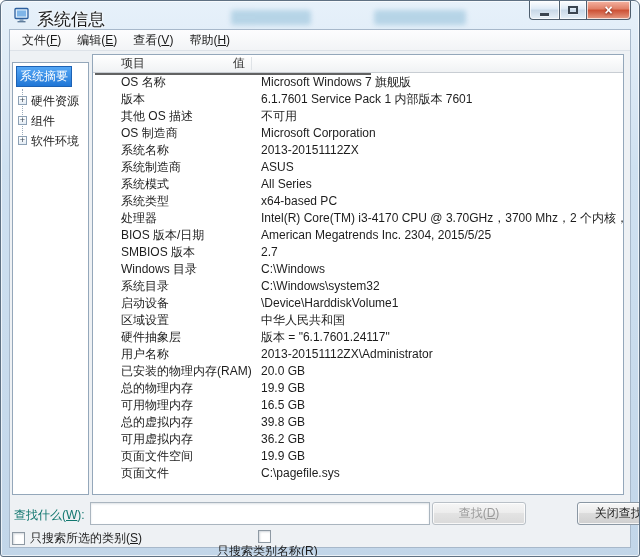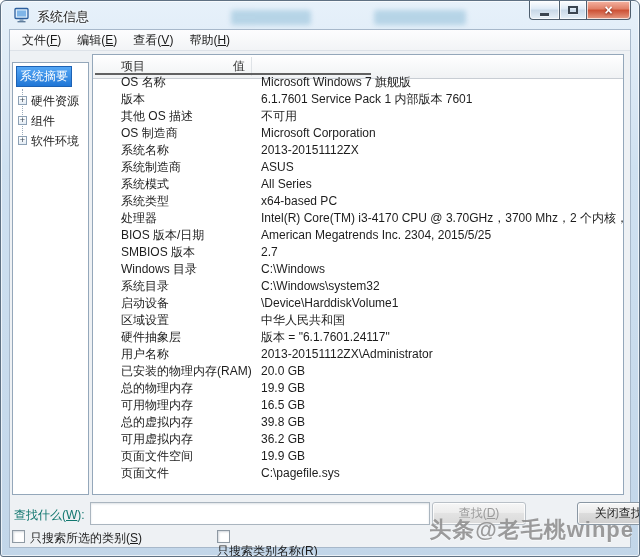--- a/index.html
+++ b/index.html
@@ -12,21 +12,21 @@
     border:1px solid #5f7183;
     border-radius:6px 6px 3px 3px;
     box-shadow:inset 0 0 0 1px rgba(255,255,255,.65);
     overflow:hidden;
   }
 
   
   .titlebar { position:absolute; left:0; top:0; right:0; height:28px; }
   .title-icon { position:absolute; left:13px; top:6px; width:16px; height:16px; }
   .title-text {
-    position:absolute; left:36px; top:7px; font-size:13px; color:#1b1b1b;
+    position:absolute; left:36px; top:7px; font-size:17px; color:#1b1b1b;
     text-shadow:0 0 3px #fff, 0 0 3px #fff;
   }
   .blur-patch {
     position:absolute; top:9px; height:15px; border-radius:3px;
     background:#9ec6dd; opacity:.65; filter:blur(2.5px);
   }
   .blur-1 { left:230px; width:80px; }
   .blur-2 { left:373px; width:92px; }
 
   .winbtns { position:absolute; top:0; right:8px; display:flex; }
@@ -76,21 +76,21 @@
   .tree-vline { position:absolute; left:9px; top:-2px; height:46px; border-left:1px dotted #9aabbc; }
   .tree-item { position:relative; height:20px; line-height:20px; padding-left:18px; font-size:12px; color:#1e1e1e; white-space:nowrap; }
   .expander {
     position:absolute; left:5px; top:5px; width:9px; height:9px;
     border:1px solid #8ca0b4; background:linear-gradient(#fff,#e4ecf4);
     font-size:9px; line-height:7px; text-align:center; color:#3c4a58;
   }
 
   
   .thead {
-    position:relative; height:24px; display:flex; align-items:center;
+    position:relative; height:18px; display:flex; align-items:center;
     background:linear-gradient(#ffffff, #f0f2f4);
     border-bottom:1px solid #c8cdd3;
     font-size:12px; color:#333;
   }
   .hc1 { width:140px; padding-left:28px; }
   .hc2 { flex:1; }
   .head-divider { position:absolute; left:158px; top:2px; bottom:2px; width:1px; background:#dfe3e7; }
   .header-accent { position:absolute; left:2px; top:18px; width:276px; height:2px; background:#474747; opacity:.85; }
 
   .rows { position:absolute; left:0; right:0; top:19px; bottom:0; }
@@ -112,21 +112,21 @@
     background:linear-gradient(#f7f7f7, #ebebeb 45%, #dcdcdc 50%, #cfcfcf);
     box-shadow:inset 0 0 0 1px rgba(255,255,255,.8);
     display:flex; align-items:center; justify-content:center;
   }
   .btn-find { left:422px; width:94px; color:#9a9a9a; border-color:#b9c0c7;
     background:linear-gradient(#f6f6f6, #ededed 45%, #e3e3e3 50%, #dadada); }
   .btn-closefind { left:522px; width:100px;margin-left:45px; }
 
   
   .checkrow { position:absolute; left:0; right:0; top:500px; height:18px; }
-  .cb-group { position:absolute; display:flex; align-items:flex-start; }
+  .cb-group { position:absolute; display:flex; align-items:center; }
   .cb-selected { left:2px; }
   .cb-category { left:207px;flex-direction:column; }
   .checkbox {
     width:13px; height:13px; background:#fff; border:1px solid #8e99a3;
     box-shadow:inset 1px 1px 2px rgba(120,135,150,.35); margin-right:5px; flex:none;
   }
   .cb-label { font-size:12px; color:#1c1c1c; white-space:nowrap; }
 
   
   .watermark {
@@ -337,14 +337,13 @@
         <span class="checkbox"></span>
         <span class="cb-label"><span>只搜索所选的类别(</span><u>S</u><span>)</span></span>
       </div>
       <div class="cb-group cb-category">
         <span class="checkbox"></span>
         <span class="cb-label"><span>只搜索类别名称(</span><u>R</u><span>)</span></span>
       </div>
     </div>
   </div>
 
-  <div class="watermark">头条@老毛桃winpe</div>
 </div>
 
 </body></html>

